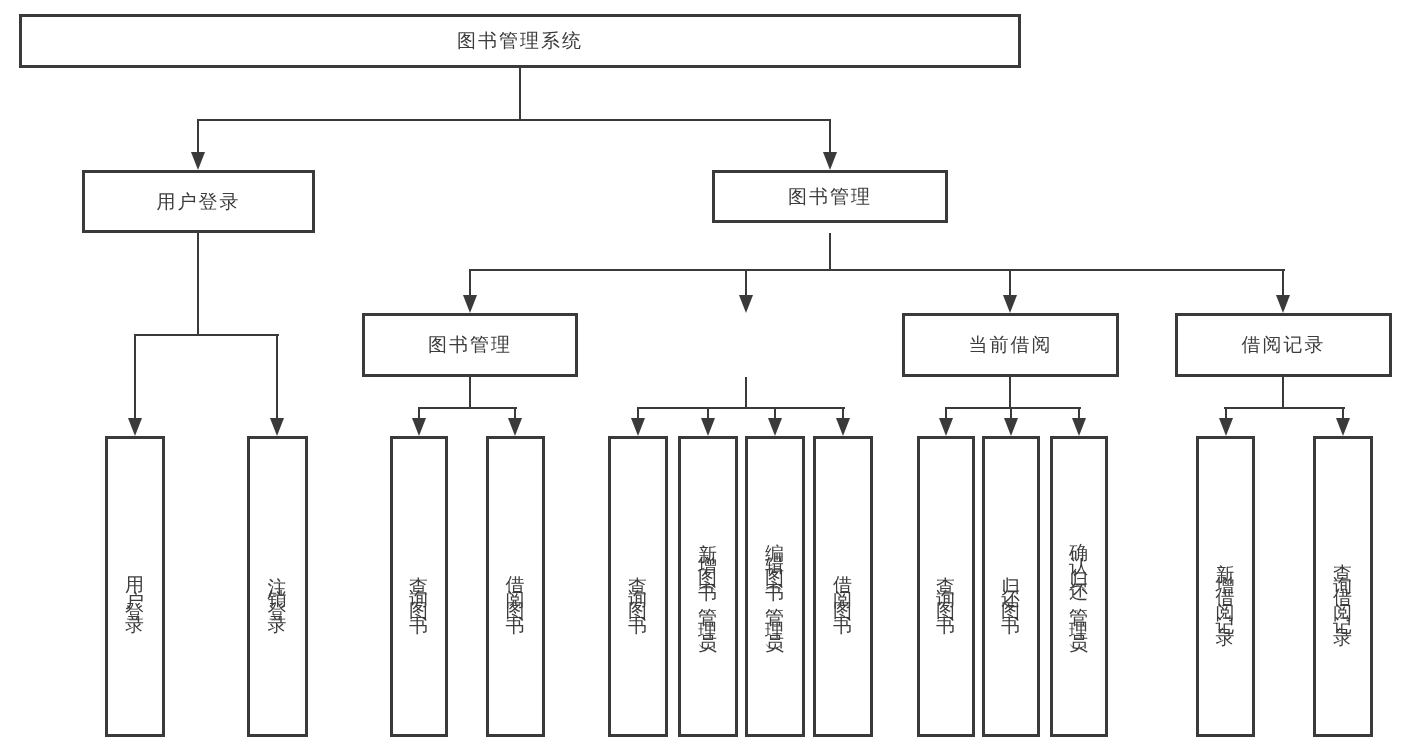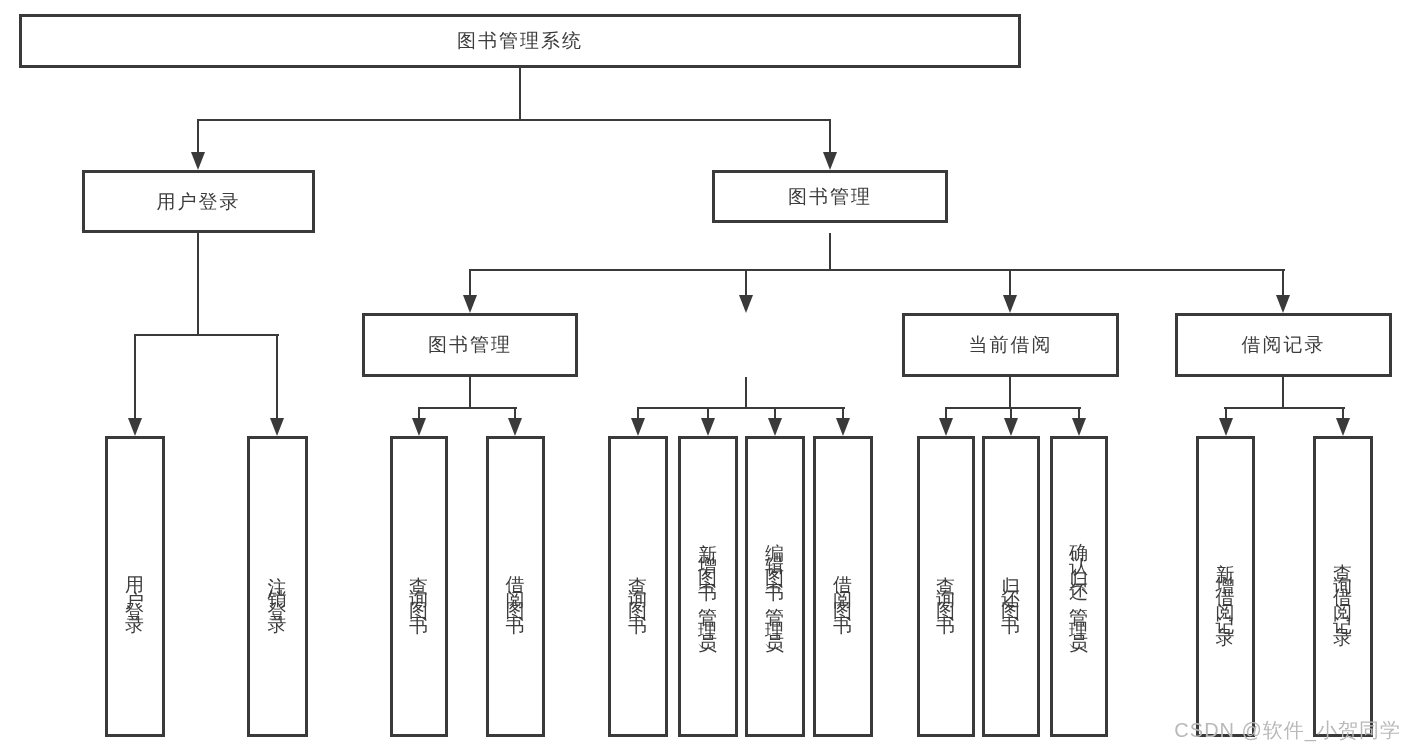--- a/index.html
+++ b/index.html
@@ -153,15 +153,14 @@
     <span>确认归还（管理员）</span>
   </div>
 
   <div class="box leaf" style="left:1196px;top:436px;width:59px;height:301px">
     <span>新增借阅记录</span>
   </div>
   <div class="box leaf" style="left:1313px;top:436px;width:60px;height:301px">
     <span>查询借阅记录</span>
   </div>
 
-  <div class="watermark">CSDN @软件_小贺同学</div>
 
 </div>
 
 </body></html>

